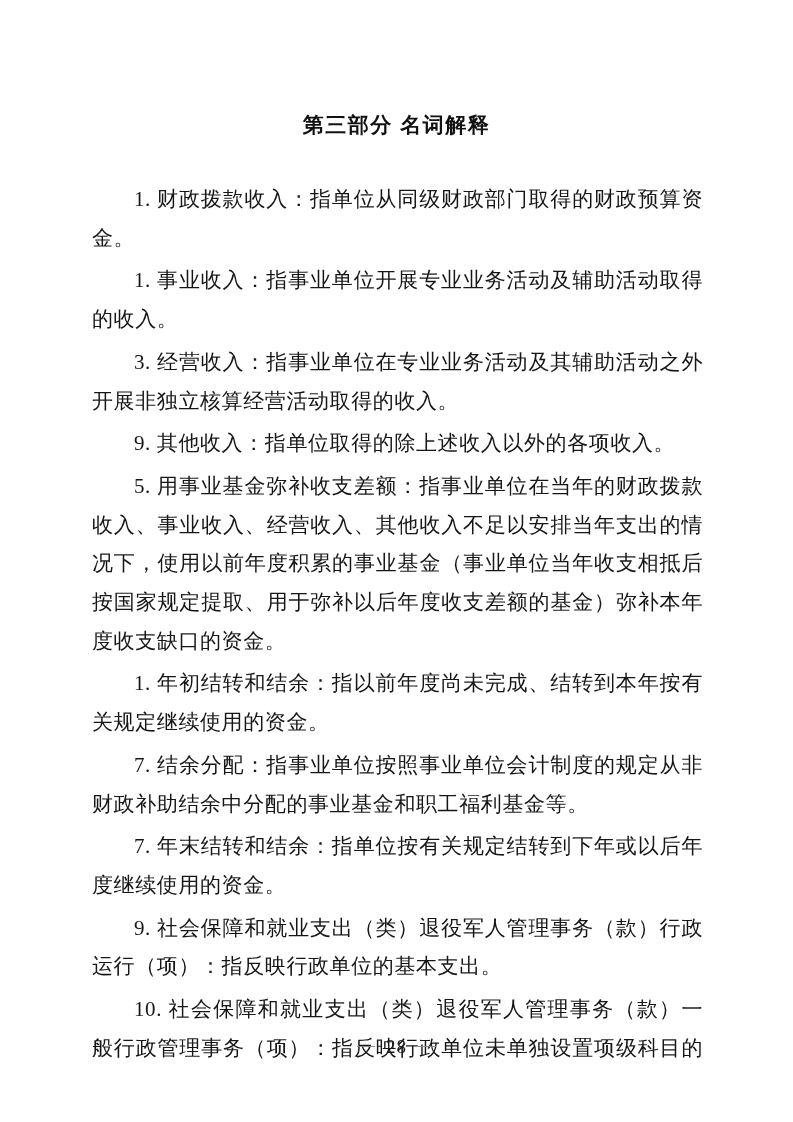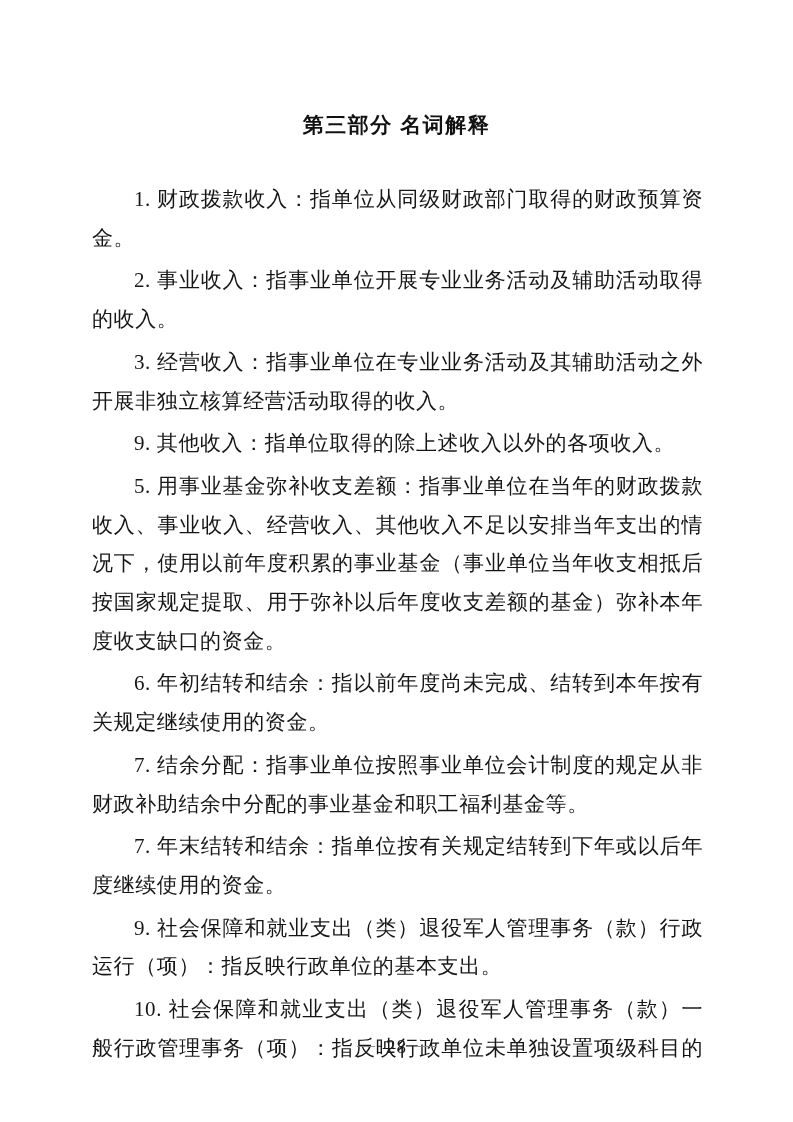--- a/index.html
+++ b/index.html
@@ -63,25 +63,25 @@
 </style>
 </head>
 <body>
 
 <div class="page">
 
   <h1 class="doc-title">第三部分 名词解释</h1>
 
   <main class="content">
     <p class="para">1. 财政拨款收入：指单位从同级财政部门取得的财政预算资金。</p>
-    <p class="para">2. 事业收入：指事业单位开展专业业务活动及辅助活动取得的收入。</p>
+    <p class="para">1. 事业收入：指事业单位开展专业业务活动及辅助活动取得的收入。</p>
     <p class="para">3. 经营收入：指事业单位在专业业务活动及其辅助活动之外开展非独立核算经营活动取得的收入。</p>
     <p class="para">9. 其他收入：指单位取得的除上述收入以外的各项收入。</p>
     <p class="para">5. 用事业基金弥补收支差额：指事业单位在当年的财政拨款收入、事业收入、经营收入、其他收入不足以安排当年支出的情况下，使用以前年度积累的事业基金（事业单位当年收支相抵后按国家规定提取、用于弥补以后年度收支差额的基金）弥补本年度收支缺口的资金。</p>
-    <p class="para">6. 年初结转和结余：指以前年度尚未完成、结转到本年按有关规定继续使用的资金。</p>
+    <p class="para">1. 年初结转和结余：指以前年度尚未完成、结转到本年按有关规定继续使用的资金。</p>
     <p class="para">7. 结余分配：指事业单位按照事业单位会计制度的规定从非财政补助结余中分配的事业基金和职工福利基金等。</p>
     <p class="para">7. 年末结转和结余：指单位按有关规定结转到下年或以后年度继续使用的资金。</p>
     <p class="para">9. 社会保障和就业支出（类）退役军人管理事务（款）行政运行（项）：指反映行政单位的基本支出。</p>
     <p class="para">10. 社会保障和就业支出（类）退役军人管理事务（款）一般行政管理事务（项）：指反映行政单位未单独设置项级科目的其</p>
   </main>
 
   <div class="footer">
     <span class="dash">—</span><span class="pnum">28</span><span class="dash">—</span>
   </div>
 

